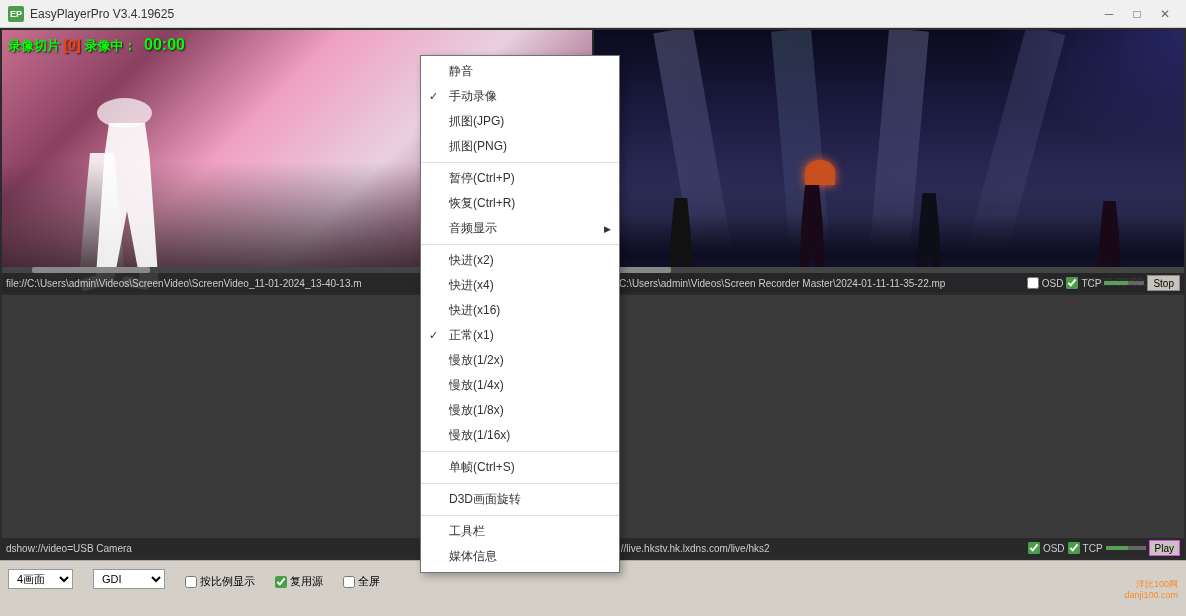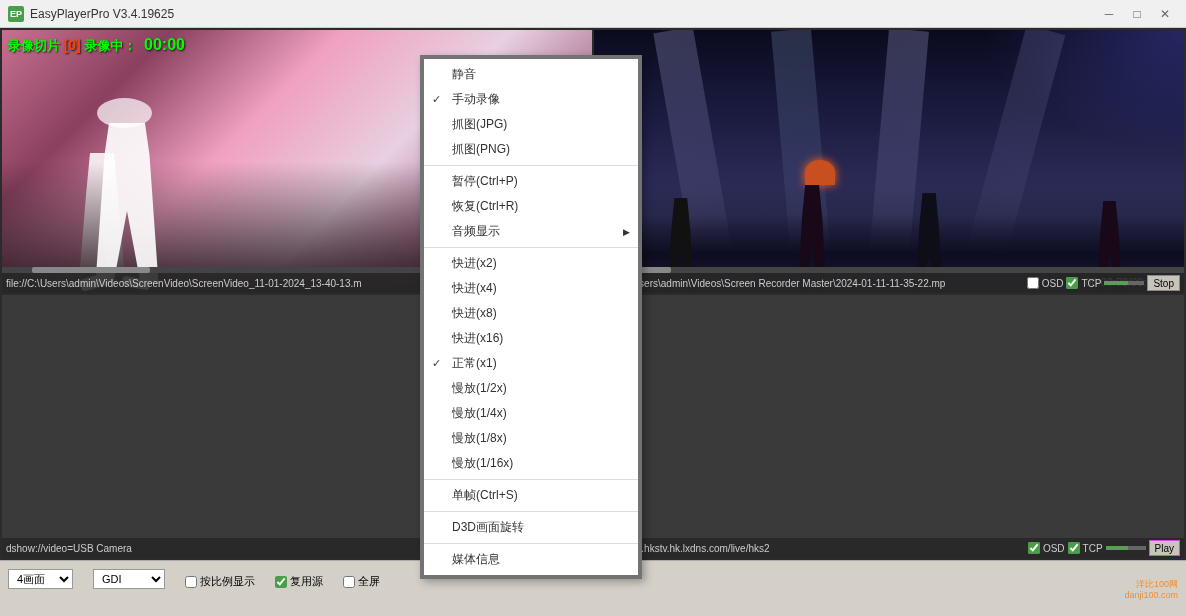--- a/index.html
+++ b/index.html
@@ -238,23 +238,23 @@
       z-index: 5;
       text-align: right;
       line-height: 1.3;
     }
 
     
     .context-menu {
       position: absolute;
       top: 55px;
       left: 420px;
-      width: 222px;
+      width: 200px;
       background: white;
-      border: 4px solid #737373;
+      border: 1px solid #737373;
       box-shadow: 3px 3px 8px rgba(0,0,0,0.3);
       z-index: 100;
       padding: 3px 0;
     }
     .menu-item {
       display: flex;
       align-items: center;
       padding: 4px 20px 4px 28px;
       font-size: 12px;
       color: #333;
@@ -483,23 +483,20 @@
   <div class="menu-separator"></div>
 
   <div class="menu-item">
     <span class="menu-label">快进(x2)</span>
   </div>
 
   <div class="menu-item">
     <span class="menu-label">快进(x4)</span>
   </div>
 
-  <div class="menu-item">
-    <span class="menu-label">快进(x8)</span>
-  </div>
 
   <div class="menu-item">
     <span class="menu-label">快进(x16)</span>
   </div>
 
   <div class="menu-item checked">
     <span class="menu-label">正常(x1)</span>
   </div>
 
   <div class="menu-item">
@@ -525,20 +522,23 @@
   </div>
 
   <div class="menu-separator"></div>
 
   <div class="menu-item">
     <span class="menu-label">D3D画面旋转</span>
   </div>
 
   <div class="menu-separator"></div>
 
+  <div class="menu-item">
+    <span class="menu-label">工具栏</span>
+  </div>
 
   <div class="menu-item">
     <span class="menu-label">媒体信息</span>
   </div>
 </div>
 
 <div class="watermark">
   <div>洋比100网</div>
   <div>danji100.com</div>
 </div>

